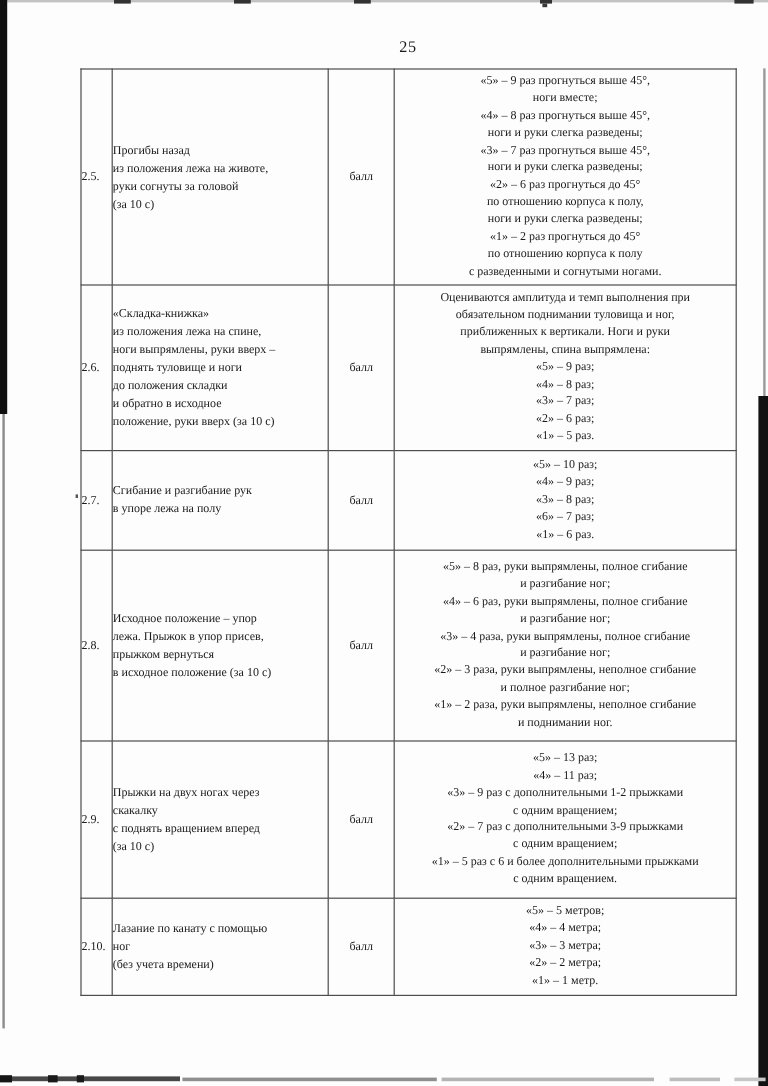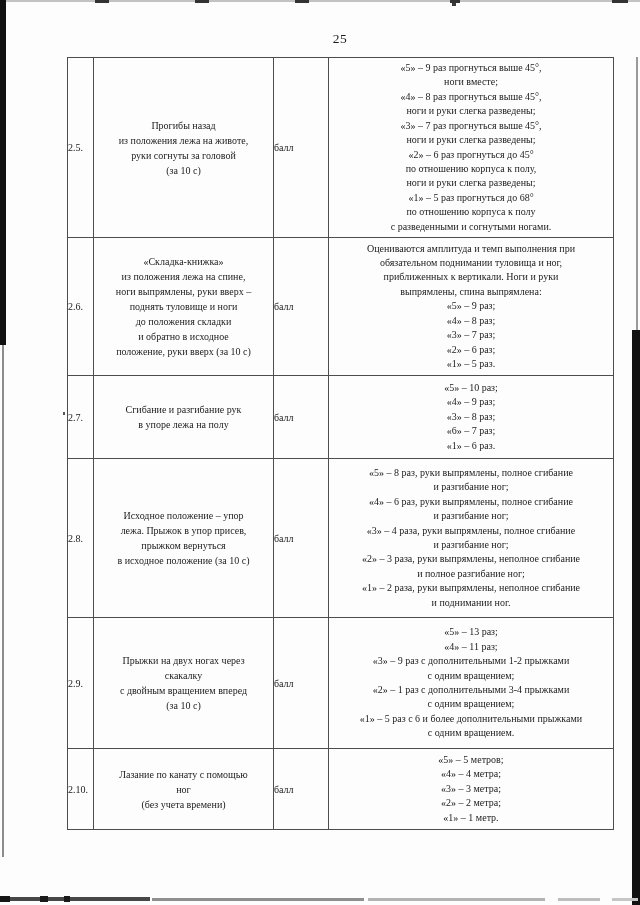--- a/index.html
+++ b/index.html
@@ -37,24 +37,25 @@
     border: 1px solid #4d4d4d;
     vertical-align: middle;
     padding: 0;
     font-size: 10px;
   }
   td.col-num {
     text-align: left;
     overflow: visible;
   }
   td.col-ex {
+    text-align: left;
+    line-height: 15px;
+  }
+  td.col-unit {
     text-align: center;
-    line-height: 15px;
-  }
-  td.col-unit {
     font-family: Liberation Serif, serif;
   }
   td.col-crit {
     text-align: center;
     line-height: 14.4px;
   }
   .line {
     white-space: nowrap;
   }
   
@@ -112,21 +113,21 @@
         <td class="col-crit">
             <div class="line">«5» – 9 раз прогнуться выше 45°,</div>
             <div class="line">ноги вместе;</div>
             <div class="line">«4» – 8 раз прогнуться выше 45°,</div>
             <div class="line">ноги и руки слегка разведены;</div>
             <div class="line">«3» – 7 раз прогнуться выше 45°,</div>
             <div class="line">ноги и руки слегка разведены;</div>
             <div class="line">«2» – 6 раз прогнуться до 45°</div>
             <div class="line">по отношению корпуса к полу,</div>
             <div class="line">ноги и руки слегка разведены;</div>
-            <div class="line">«1» – 5 раз прогнуться до 68°</div>
+            <div class="line">«1» – 2 раз прогнуться до 45°</div>
             <div class="line">по отношению корпуса к полу</div>
             <div class="line">с разведенными и согнутыми ногами.</div>
           </td>
       </tr>
       <tr style="height:138px">
         <td class="col-num">2.6.</td>
         <td class="col-ex">
             <div class="line">«Складка-книжка»</div>
             <div class="line">из положения лежа на спине,</div>
             <div class="line">ноги выпрямлены, руки вверх –</div>
@@ -183,30 +184,30 @@
             <div class="line">и полное разгибание ног;</div>
             <div class="line">«1» – 2 раза, руки выпрямлены, неполное сгибание</div>
             <div class="line">и поднимании ног.</div>
           </td>
       </tr>
       <tr style="height:131px">
         <td class="col-num">2.9.</td>
         <td class="col-ex">
             <div class="line">Прыжки на двух ногах через</div>
             <div class="line">скакалку</div>
-            <div class="line">с двойным вращением вперед</div>
+            <div class="line">с поднять вращением вперед</div>
             <div class="line">(за 10 с)</div>
           </td>
         <td class="col-unit">балл</td>
         <td class="col-crit">
             <div class="line">«5» – 13 раз;</div>
             <div class="line">«4» – 11 раз;</div>
             <div class="line">«3» – 9 раз с дополнительными 1-2 прыжками</div>
             <div class="line">с одним вращением;</div>
-            <div class="line">«2» – 1 раз с дополнительными 3-4 прыжками</div>
+            <div class="line">«2» – 7 раз с дополнительными 3-9 прыжками</div>
             <div class="line">с одним вращением;</div>
             <div class="line">«1» – 5 раз с 6 и более дополнительными прыжками</div>
             <div class="line">с одним вращением.</div>
           </td>
       </tr>
       <tr style="height:81px">
         <td class="col-num">2.10.</td>
         <td class="col-ex">
             <div class="line">Лазание по канату с помощью</div>
             <div class="line">ног</div>

